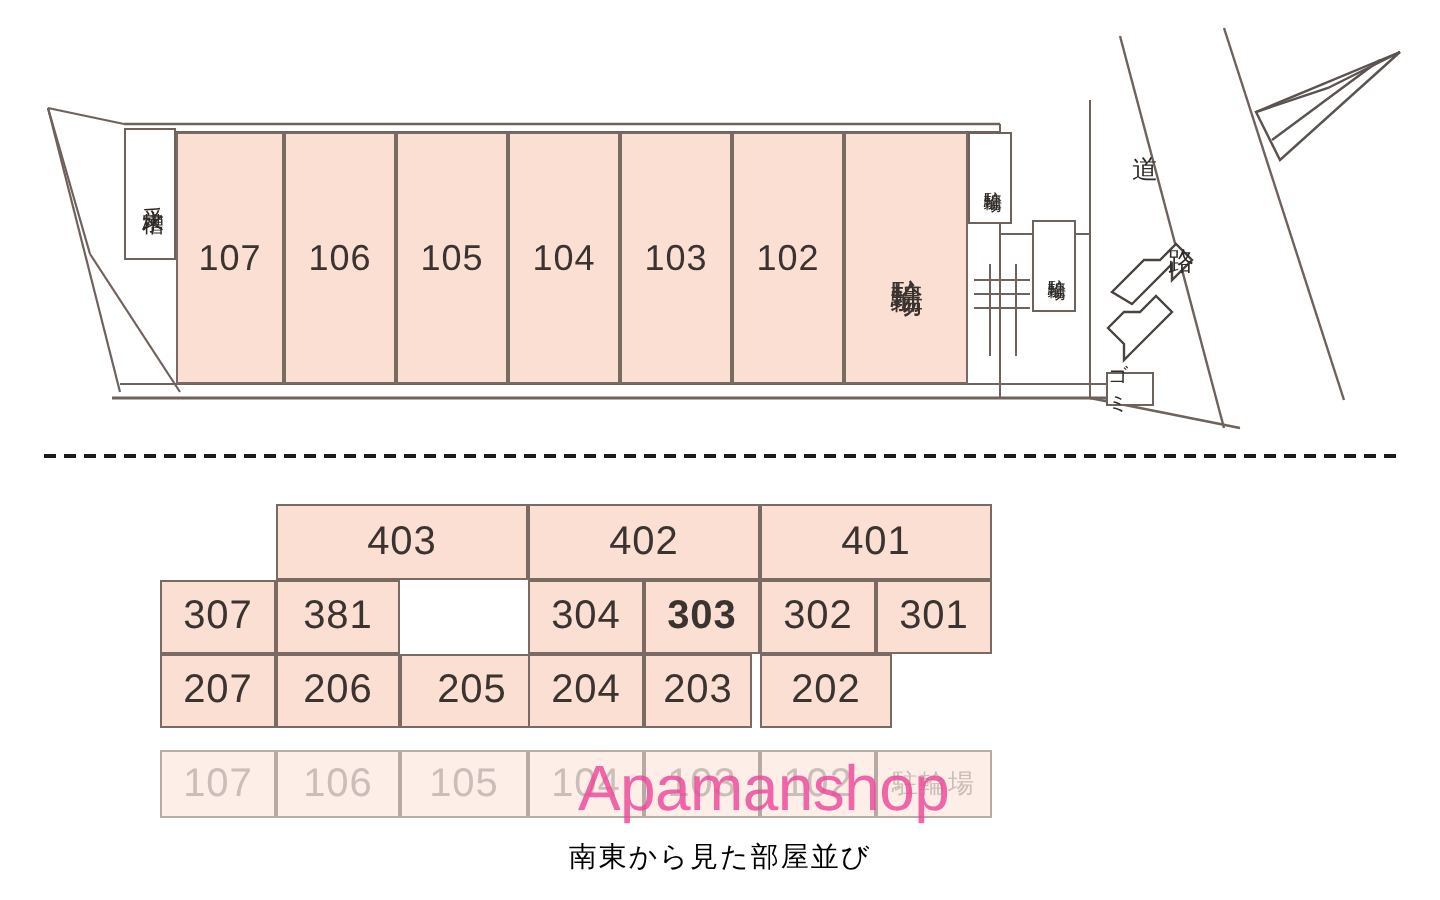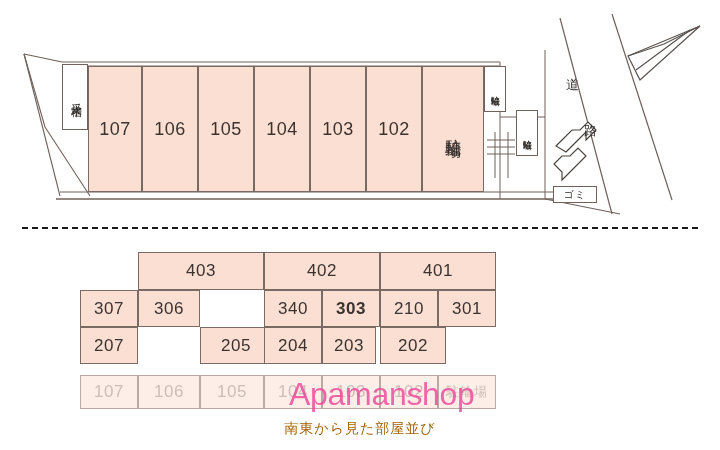--- a/index.html
+++ b/index.html
@@ -33,21 +33,21 @@
 
   
   .cell {
     position: absolute;
     box-sizing: border-box;
     background: #fbdfd2;
     border: 1px solid #7a6a64;
     display: flex;
     align-items: center;
     justify-content: center;
-    font-size: 17px;
+    font-size: 20px;
     letter-spacing: 0.5px;
     color: #3a3330;
   }
   .cell.pale {
     background: #fdeee8;
     border-color: #b9a9a4;
     color: #cbbdb7;
   }
   .cell.vertical {
     writing-mode: vertical-rl;
@@ -128,21 +128,21 @@
   
   .caption {
     position: absolute;
     left: 0;
     top: 420px;
     width: 720px;
     text-align: center;
     font-family: "DejaVu Sans", sans-serif;
     font-size: 14px;
     letter-spacing: 1px;
-    color: #a16207;
+    color: #000000;
   }
 
   
   #watermark {
     position: absolute;
     left: 289px;
     top: 376px;
     font-size: 32px;
     letter-spacing: -0.3px;
     color: #ec4899;
@@ -218,21 +218,21 @@
     <span>駐輪場</span>
   </div>
 
   <div class="bike-small" style="left:484px; top:66px; width:22px; height:46px;">
     <span>駐輪場</span>
   </div>
   <div class="bike-small" style="left:516px; top:110px; width:22px; height:46px;">
     <span>駐輪場</span>
   </div>
 
-  <div class="trash-box" style="left:553px; top:186px; width:44px; height:17px;">
+  <div class="trash-box" style="left:553px; top:186px; width:24px; height:17px;">
     <span>ゴミ</span>
   </div>
 
   <span class="road-char" style="left:566px; top:76px;">道</span>
   <span class="road-char" style="left:584px; top:122px;">路</span>
 
   <div id="divider"></div>
 
   <div class="cell" style="left:138px; top:252px; width:126px; height:38px;">
     <span>403</span>
@@ -241,38 +241,41 @@
     <span>402</span>
   </div>
   <div class="cell" style="left:380px; top:252px; width:116px; height:38px;">
     <span>401</span>
   </div>
 
   <div class="cell" style="left:80px; top:290px; width:58px; height:37px;text-align:right;">
     <span>307</span>
   </div>
   <div class="cell" style="left:138px; top:290px; width:62px; height:37px;">
-    <span>306</span>
+    <span>381</span>
   </div>
   <div class="cell" style="left:264px; top:290px; width:58px; height:37px;">
-    <span>340</span>
+    <span>304</span>
   </div>
   <div class="cell" style="left:322px; top:290px; width:58px; height:37px;font-weight:bold;">
     <span>303</span>
   </div>
   <div class="cell" style="left:380px; top:290px; width:58px; height:37px;">
-    <span>210</span>
+    <span>302</span>
   </div>
   <div class="cell" style="left:438px; top:290px; width:58px; height:37px;">
     <span>301</span>
   </div>
 
   <div class="cell" style="left:80px; top:327px; width:58px; height:37px;">
     <span>207</span>
   </div>
+  <div class="cell" style="left:138px; top:327px; width:62px; height:37px;">
+    <span>206</span>
+  </div>
   <div class="cell" style="left:200px; top:327px; width:72px; height:37px;">
     <span>205</span>
   </div>
   <div class="cell" style="left:264px; top:327px; width:58px; height:37px;">
     <span>204</span>
   </div>
   <div class="cell" style="left:322px; top:327px; width:54px; height:37px;">
     <span>203</span>
   </div>
   <div class="cell" style="left:380px; top:327px; width:66px; height:37px;">

